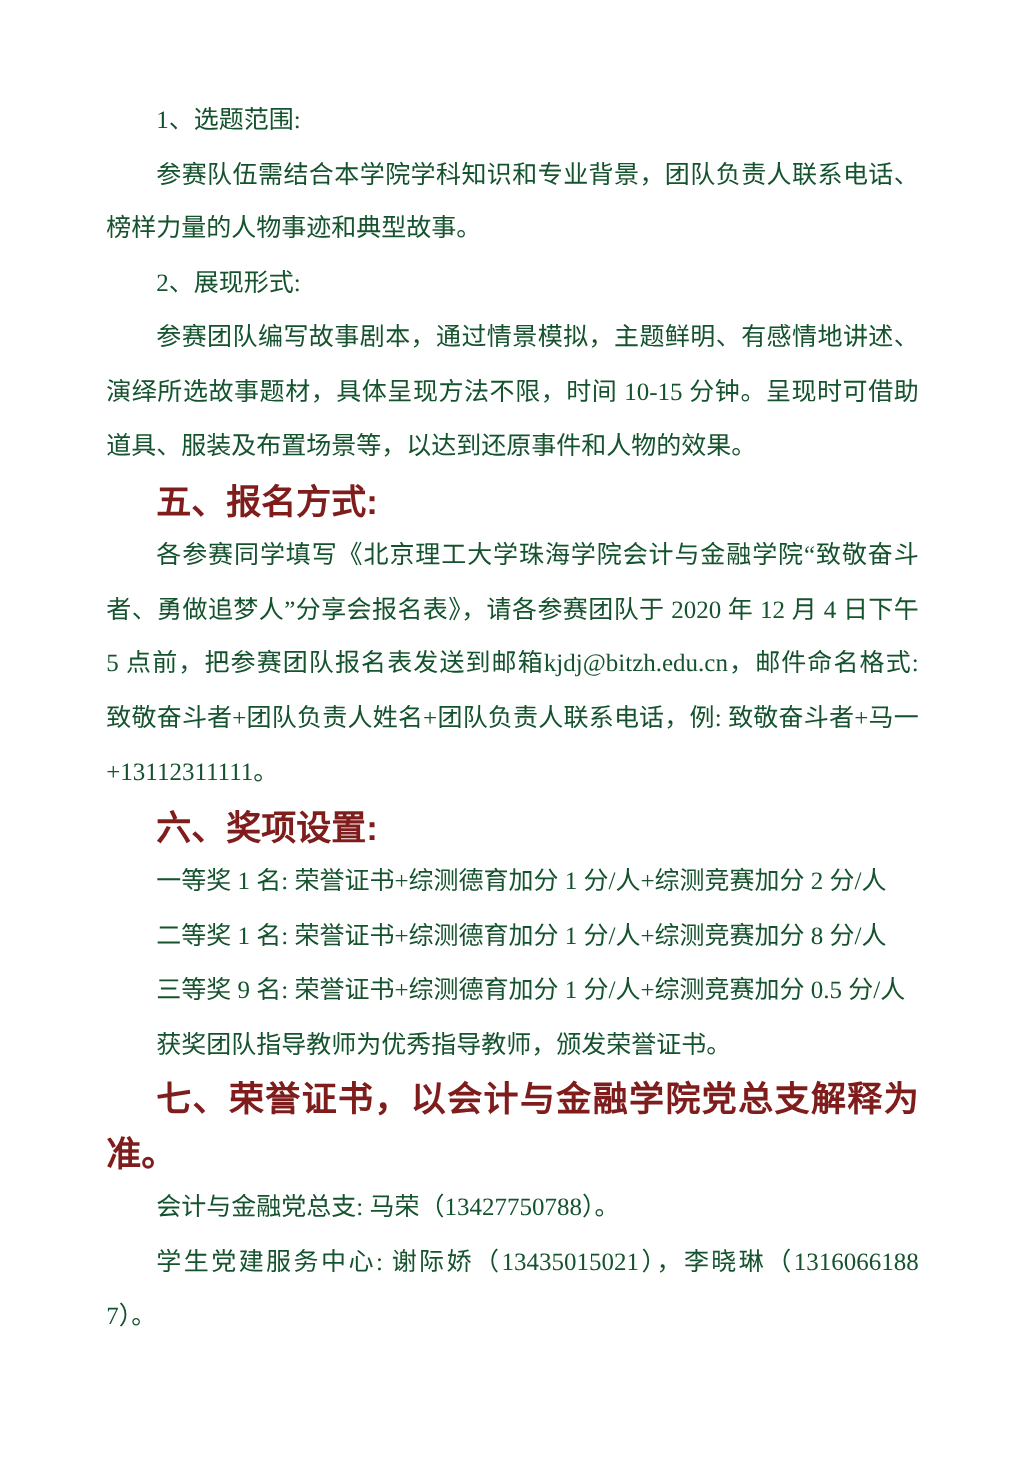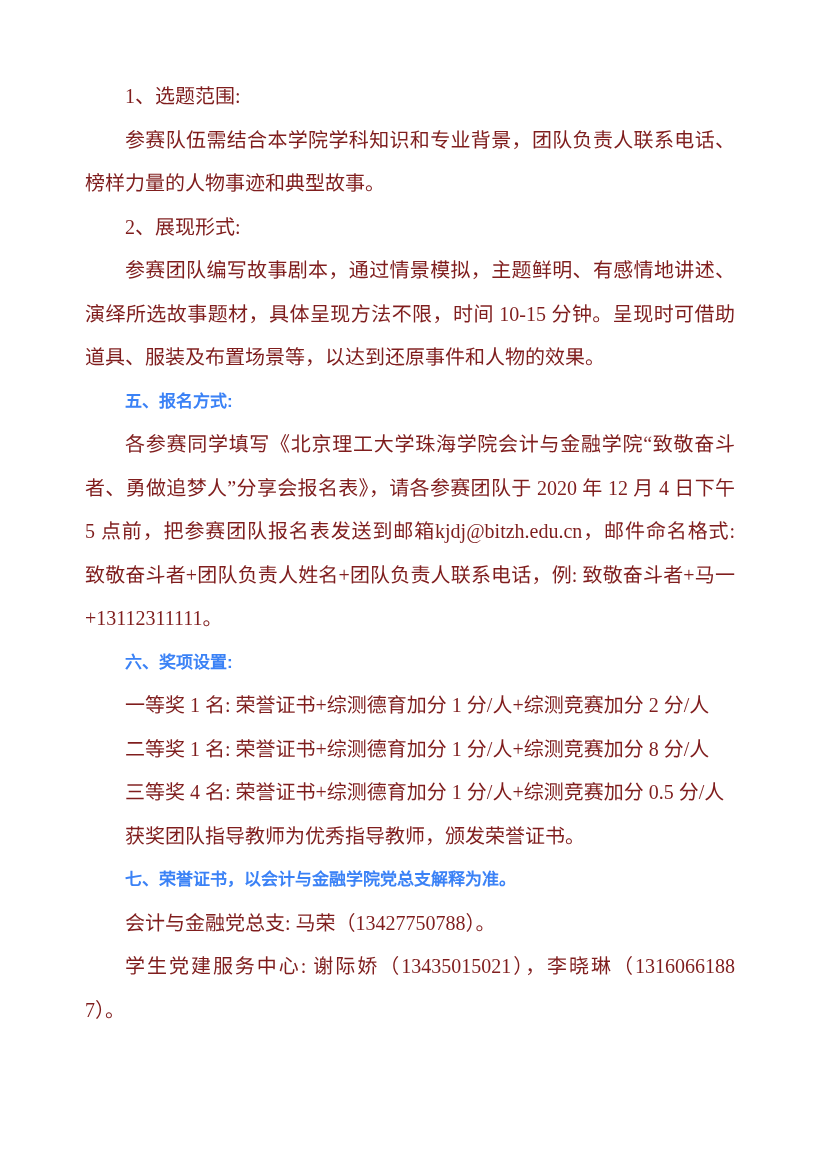--- a/index.html
+++ b/index.html
@@ -17,55 +17,55 @@
     box-sizing: border-box;
     padding: 75px 92px 0 85px;
   }
   .doc-body {
     width: 650px;
   }
   p.para {
     margin: 0;
     padding: 0;
     width: 650px;
-    color: #7f1d1d;
+    color: #14532d;
     text-align: justify;
     text-justify: inter-character;
     word-break: break-all;
     overflow-wrap: break-word;
   }
   p.para.body {
     font-family: "Liberation Serif", "DejaVu Serif", serif;
     font-size: 20px;
     line-height: 43.5px;
     text-indent: 40px;
     font-weight: 400;
   }
   p.para.heading {
     font-family: "Liberation Sans", "DejaVu Sans", sans-serif;
-    font-size: 17px;
+    font-size: 28px;
     line-height: 43.5px;
     text-indent: 40px;
     font-weight: 700;
-    color: #3b82f6;
+    color: #7f1d1d;
   }
 </style>
 </head>
 <body>
 
 <div class="page">
   <div class="doc-body">
       <p class="para body">1、选题范围:</p>
       <p class="para body">参赛队伍需结合本学院学科知识和专业背景，团队负责人联系电话、榜样力量的人物事迹和典型故事。</p>
       <p class="para body">2、展现形式:</p>
       <p class="para body">参赛团队编写故事剧本，通过情景模拟，主题鲜明、有感情地讲述、演绎所选故事题材，具体呈现方法不限，时间 10-15 分钟。呈现时可借助道具、服装及布置场景等，以达到还原事件和人物的效果。</p>
       <p class="para heading">五、报名方式:</p>
       <p class="para body">各参赛同学填写《北京理工大学珠海学院会计与金融学院“致敬奋斗者、勇做追梦人”分享会报名表》，请各参赛团队于 2020 年 12 月 4 日下午 5 点前，把参赛团队报名表发送到邮箱kjdj@bitzh.edu.cn，邮件命名格式: 致敬奋斗者+团队负责人姓名+团队负责人联系电话，例: 致敬奋斗者+马一+13112311111。</p>
       <p class="para heading">六、奖项设置:</p>
       <p class="para body">一等奖 1 名: 荣誉证书+综测德育加分 1 分/人+综测竞赛加分 2 分/人</p>
       <p class="para body">二等奖 1 名: 荣誉证书+综测德育加分 1 分/人+综测竞赛加分 8 分/人</p>
-      <p class="para body">三等奖 4 名: 荣誉证书+综测德育加分 1 分/人+综测竞赛加分 0.5 分/人</p>
+      <p class="para body">三等奖 9 名: 荣誉证书+综测德育加分 1 分/人+综测竞赛加分 0.5 分/人</p>
       <p class="para body">获奖团队指导教师为优秀指导教师，颁发荣誉证书。</p>
       <p class="para heading">七、荣誉证书，以会计与金融学院党总支解释为准。</p>
       <p class="para body">会计与金融党总支: 马荣（13427750788）。</p>
       <p class="para body">学生党建服务中心: 谢际娇（13435015021），李晓琳（13160661887）。</p>
     </div>
 </div>
 
 </body></html>

